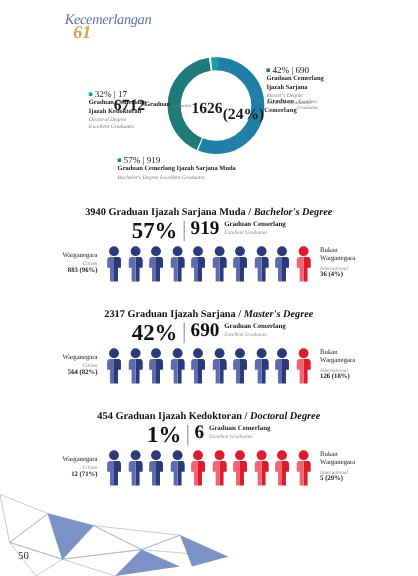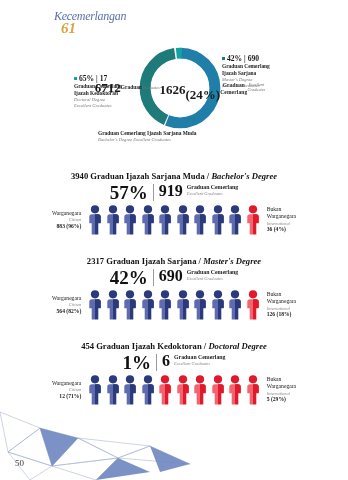--- a/index.html
+++ b/index.html
@@ -31,21 +31,21 @@
     text-align:center;pointer-events:none;
   }
   .dc-big{font-family:"Liberation Serif", serif;font-weight:bold;font-size:13px;color:#1a1a1a;line-height:1.02;}
   .dc-lbl{font-family:"Liberation Serif", serif;font-weight:bold;font-size:5.4px;color:#222;line-height:1.1;}
   .dc-sub{font-family:"Liberation Serif", serif;font-style:italic;font-size:4.2px;color:#777;line-height:1.1;}
   .dc-big2{font-family:"Liberation Serif", serif;font-weight:bold;font-size:13px;color:#1a1a1a;line-height:1.0;margin-top:2px;}
   .dc-lbl2{font-family:"Liberation Serif", serif;font-weight:bold;font-size:5.4px;color:#222;line-height:1.15;margin-top:1px;letter-spacing:.2px;}
 
   
   .callout{position:absolute;}
-  .co-head{font-family:"Liberation Serif", serif;font-weight:bold;font-size:7.6px;color:#1a1a1a;white-space:nowrap;line-height:1.1;}
+  .co-head{font-family:"Liberation Serif", serif;font-weight:normal;font-size:7.6px;color:#1a1a1a;white-space:nowrap;line-height:1.1;}
   .co-bullet{display:inline-block;width:3px;height:3px;margin-right:2px;vertical-align:middle;position:relative;top:-1px;}
   .co-l1{font-family:"Liberation Serif", serif;font-weight:bold;font-size:5.4px;color:#222;line-height:1.25;white-space:nowrap;}
   .co-l2{font-family:"Liberation Serif", serif;font-style:italic;font-size:4.6px;color:#7a7a7a;line-height:1.25;white-space:nowrap;}
   .co-doctoral{left:74px;top:75px;}
   .co-master{left:222px;top:55px;}
   .co-bachelor{left:98px;top:130px;}
 
   
   .section{position:absolute;left:0;width:348px;}
   .sec-title{
@@ -103,39 +103,42 @@
       <div class="dc-sub">Graduates</div>
       <div class="dc-big2">1626</div>
       <div class="dc-big2" style="margin-top:12px">(24%)</div>
       <div class="dc-lbl2">Graduan  Cemerlang</div>
       <div class="dc-sub">Excellent Graduates</div>
     </div>
   </div>
 
   <div class="callout co-doctoral">
     <div class="co-head">
-      <span class="co-bullet" style="background:#14a3a3"></span><span>65%  |  17</span>
+      <span class="co-bullet" style="background:#14a3a3"></span><span>32%  |  17</span>
     </div>
     <div class="co-l1">Graduan  Cemerlang</div>
     <div class="co-l1">Ijazah Kedoktoran</div>
     <div class="co-l2">Doctoral Degree</div>
     <div class="co-l2">Excellent Graduates</div>
   </div>
 
   <div class="callout co-master">
     <div class="co-head">
       <span class="co-bullet" style="background:#1f7a7a"></span><span>42%  |  690</span>
     </div>
     <div class="co-l1">Graduan Cemerlang</div>
     <div class="co-l1">Ijazah Sarjana</div>
     <div class="co-l2">Master's  Degree</div>
     <div class="co-l2">Excellent Graduates</div>
   </div>
 
   <div class="callout co-bachelor">
+    <div class="co-head">
+      <span class="co-bullet" style="background:#1f7fa8"></span><span>57%  |  919</span>
+    </div>
     <div class="co-l1">Graduan Cemerlang Ijazah Sarjana Muda</div>
     <div class="co-l2">Bachelor's Degree Excellent Graduates</div>
   </div>
 
   <div class="section" id="sec0" style="top:171px">
       <div class="sec-title"><span>3940 Graduan Ijazah Sarjana Muda / </span><span class="ital">Bachelor's Degree</span></div>
       <div class="sec-stats">
         <div class="st-pct">57%</div>
         <div class="st-div"></div>
         <div class="st-num">919</div>

